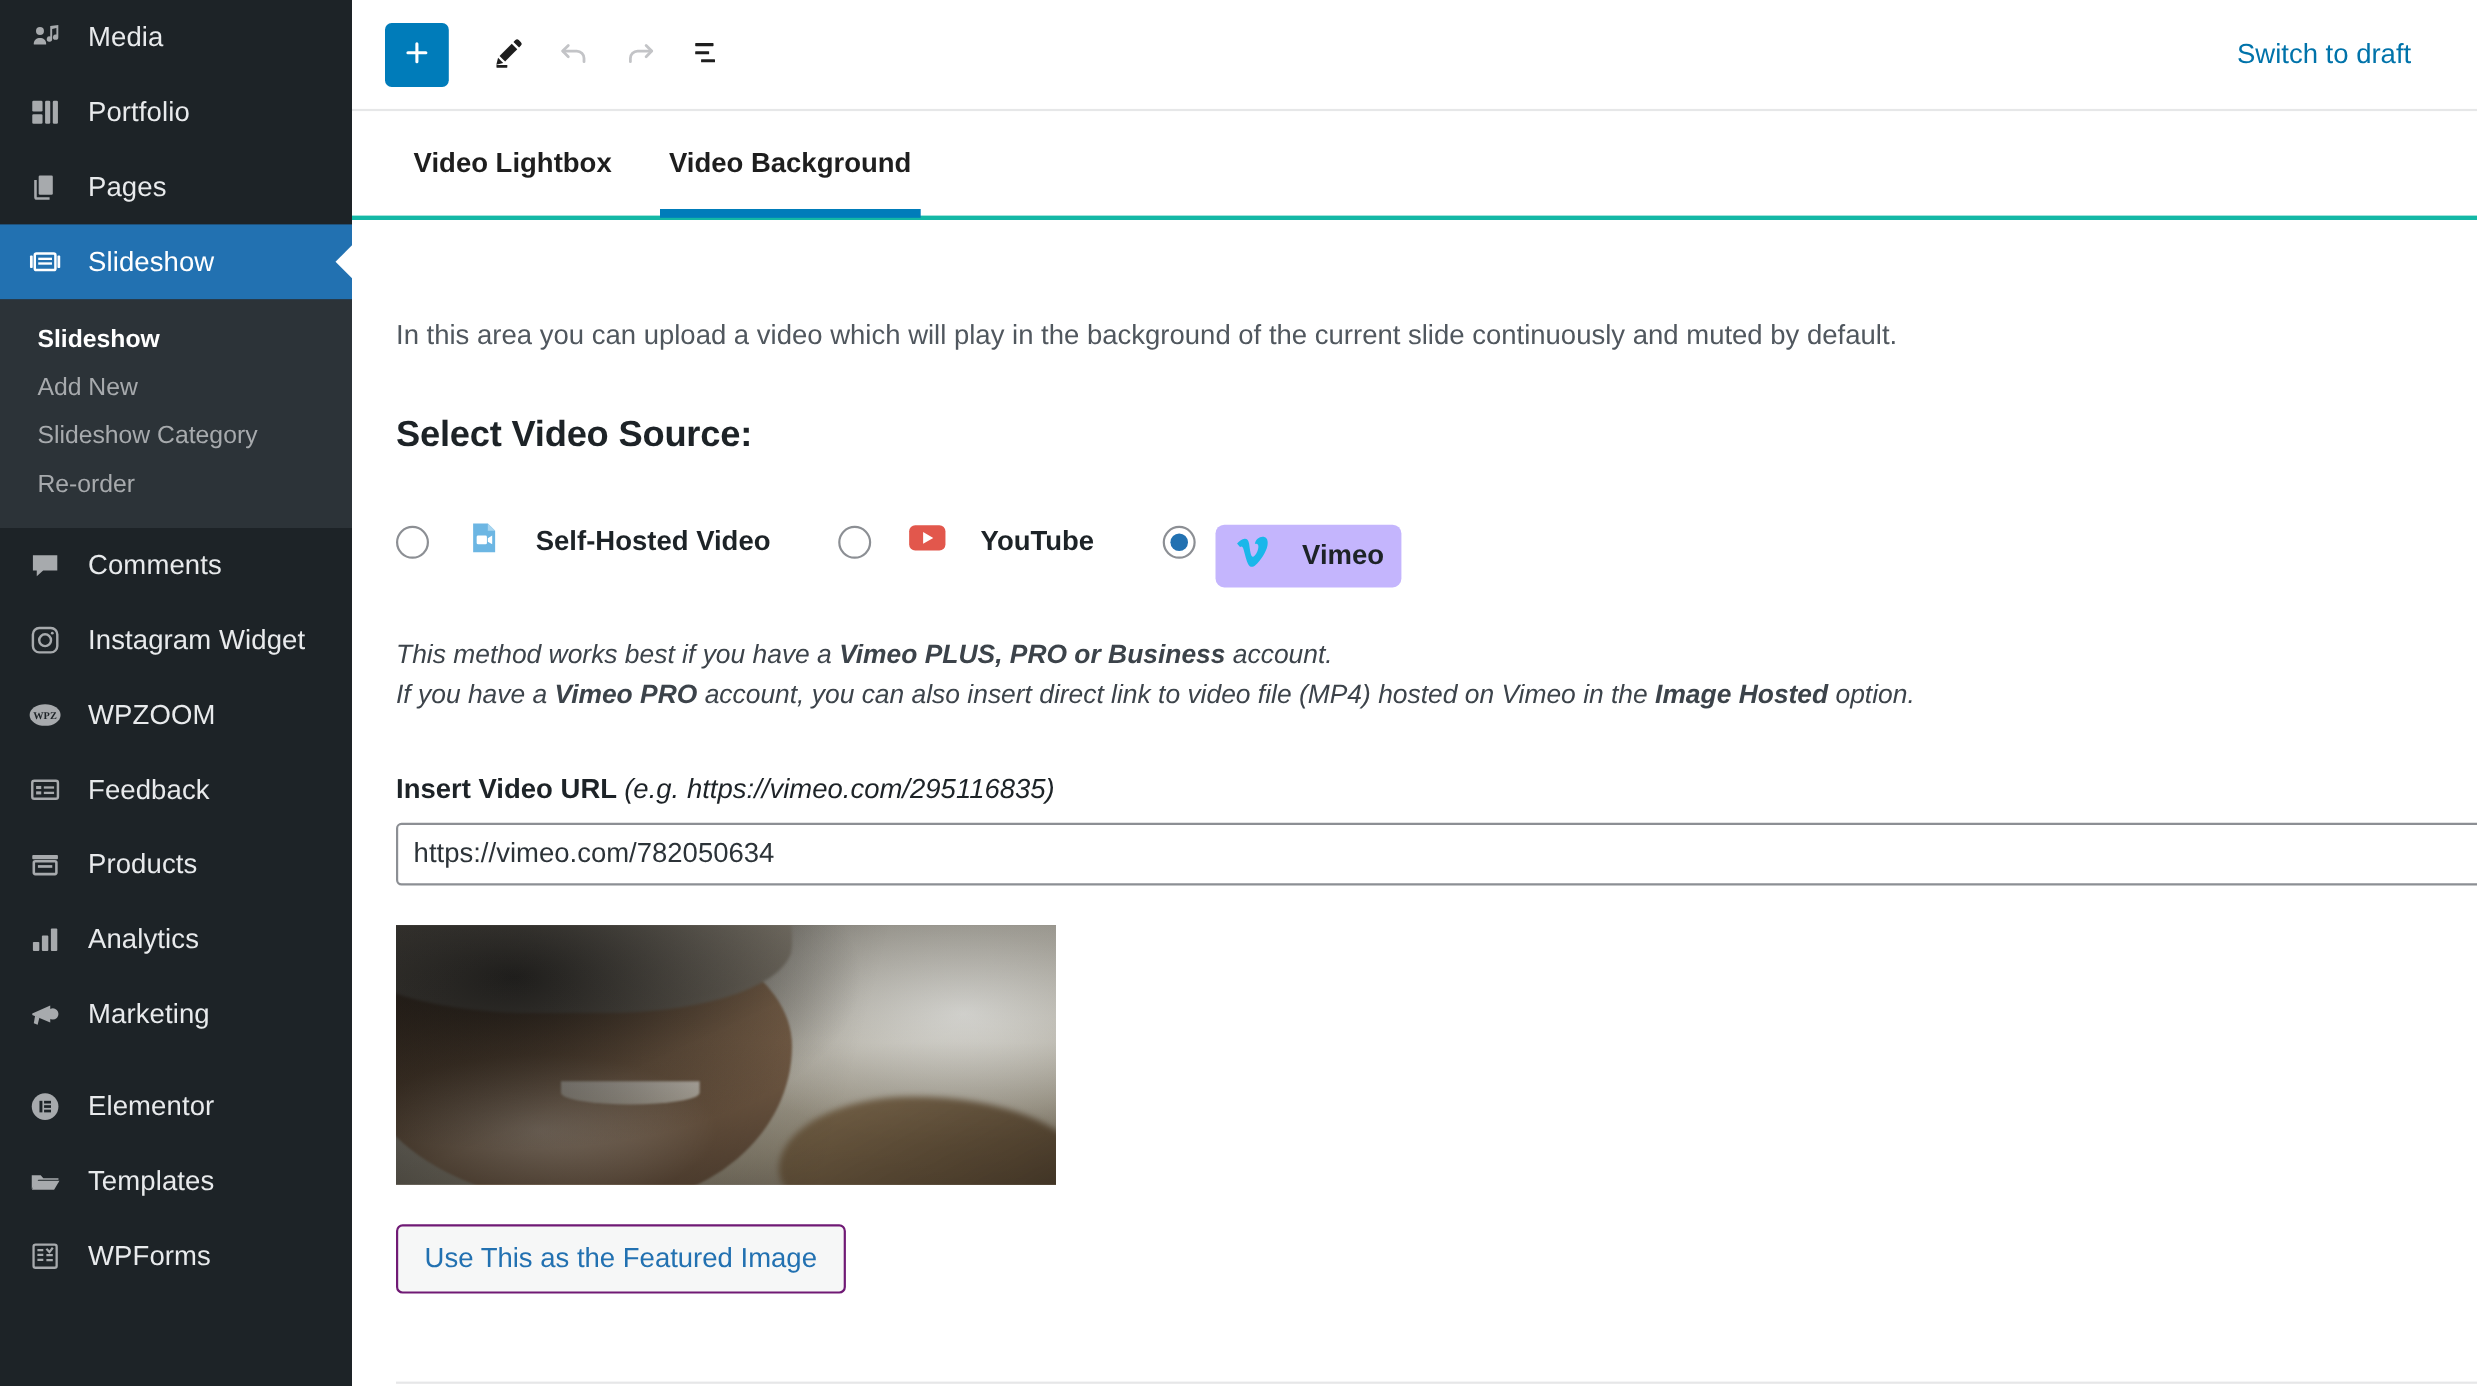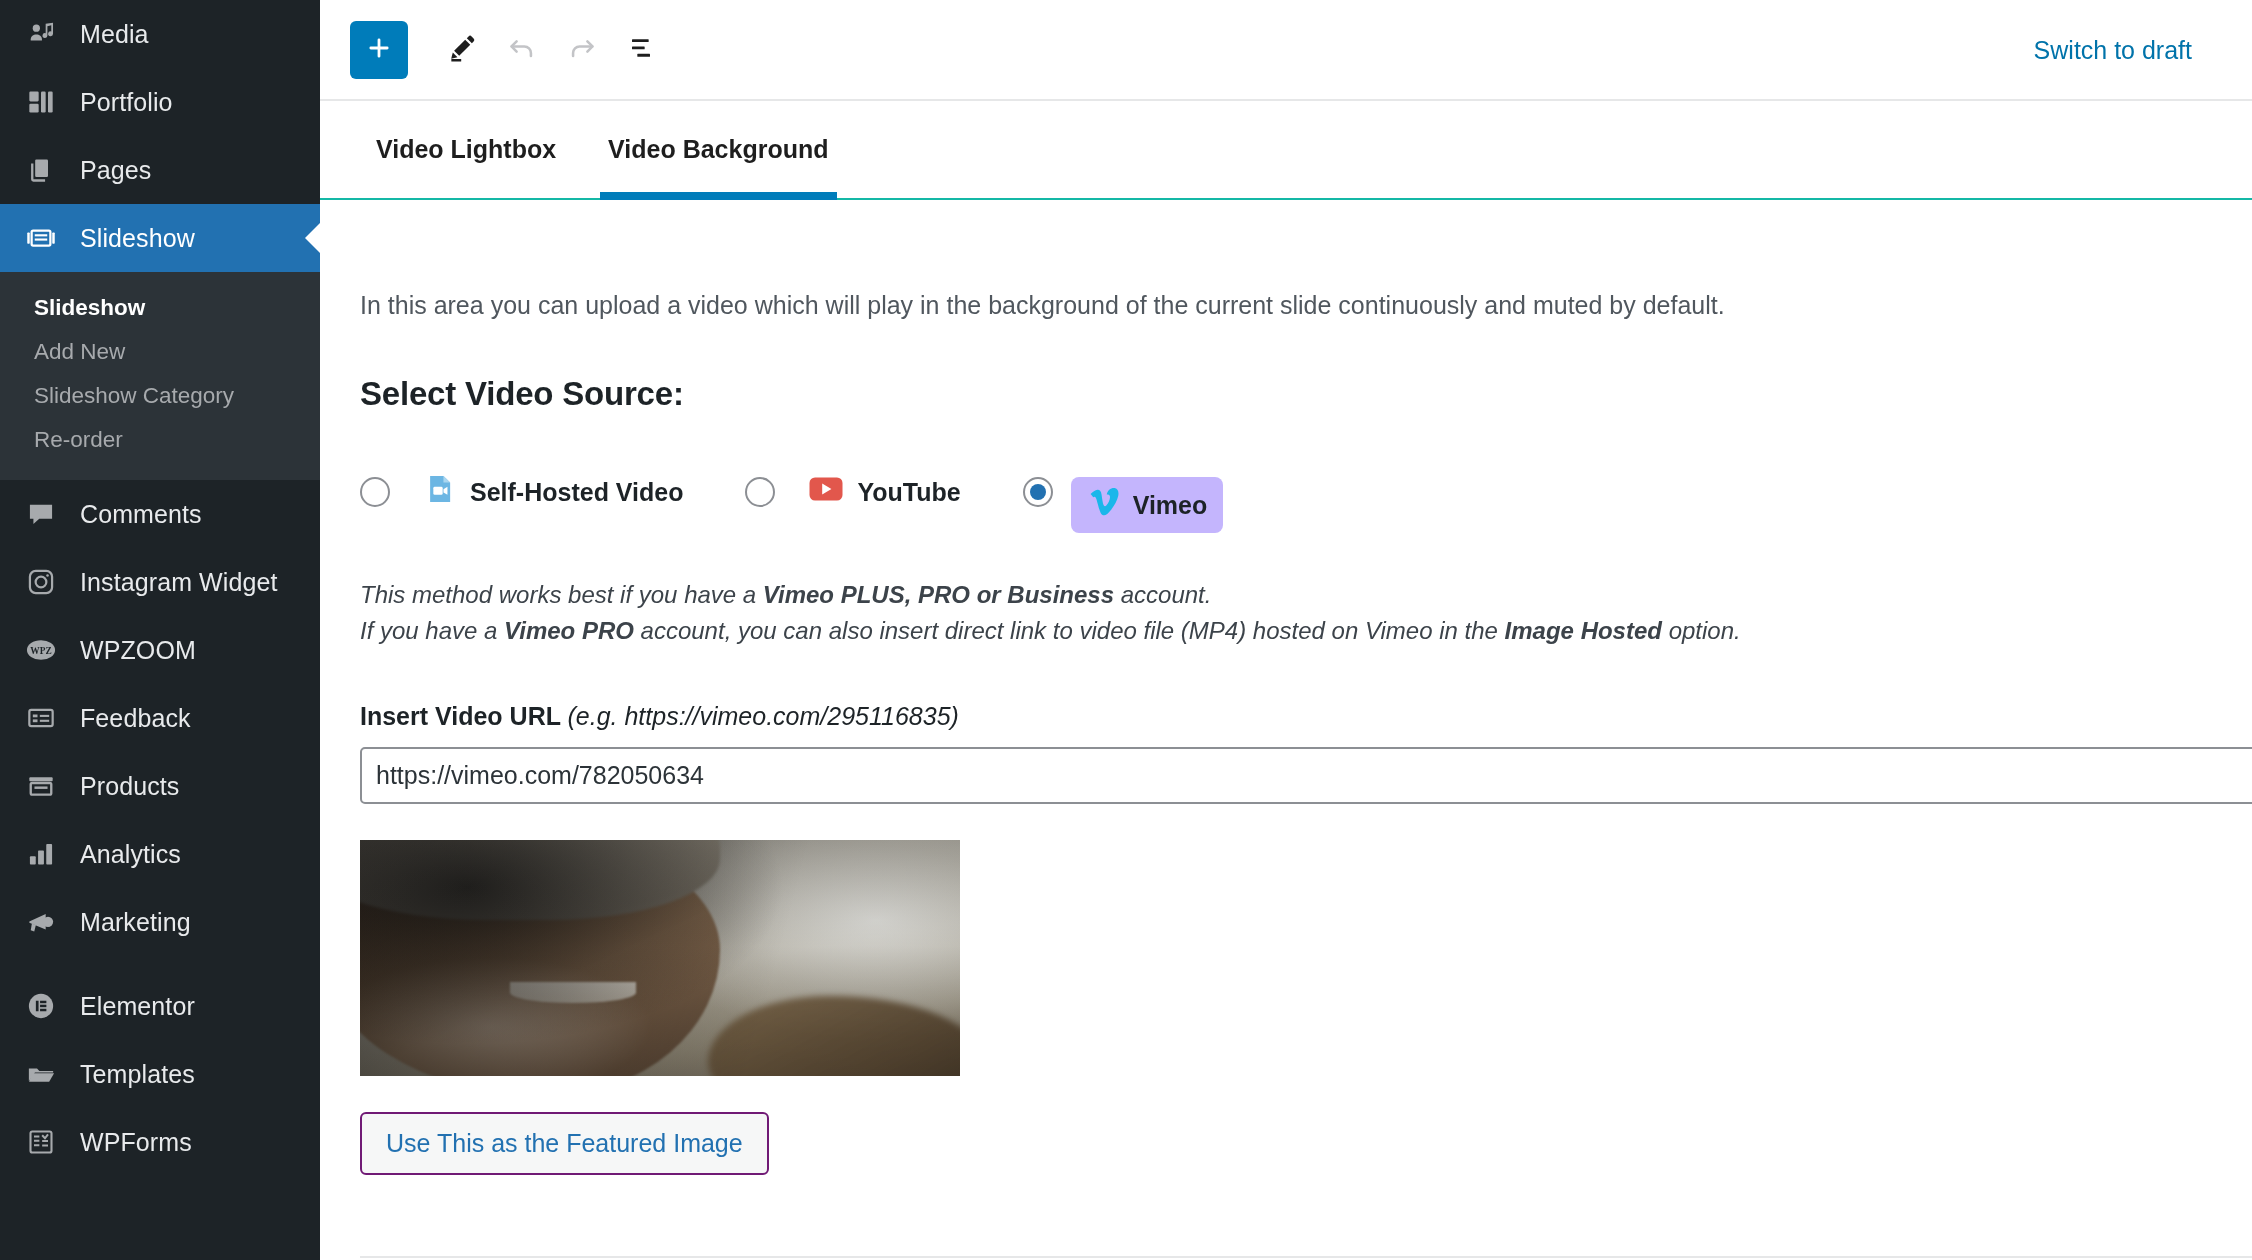--- a/index.html
+++ b/index.html
@@ -111,21 +111,21 @@
     transform: translateY(-50%);
     color: #0073aa;
     font-size: 25px;
     text-decoration: none;
     white-space: nowrap;
   }
 
   
   .tabs {
     height: 99px;
-    border-bottom: 2px solid #14b8a6;
+    border-bottom: 4px solid #14b8a6;
     display: flex;
     align-items: stretch;
     padding-left: 30px;
     background: #fff;
   }
   .tab {
     position: relative;
     display: flex; align-items: center;
     padding: 0 26px;
     font-size: 25px;
@@ -185,21 +185,21 @@
     content: "";
     width: 16px; height: 16px;
     border-radius: 50%;
     background: #2271b1;
   }
 
   .src-pill {
     margin-left: 18px;
     display: inline-flex;
     align-items: center;
-    gap: 14px;
+    gap: 31px;
     padding: 10px 16px;
     border-radius: 8px;
     font-size: 25px;
     font-weight: bold;
     color: #1d2327;
     cursor: pointer;
     white-space: nowrap;
   }
   .src-pill.selected { background: #c4b5fd; margin-top: 26px; }
 

